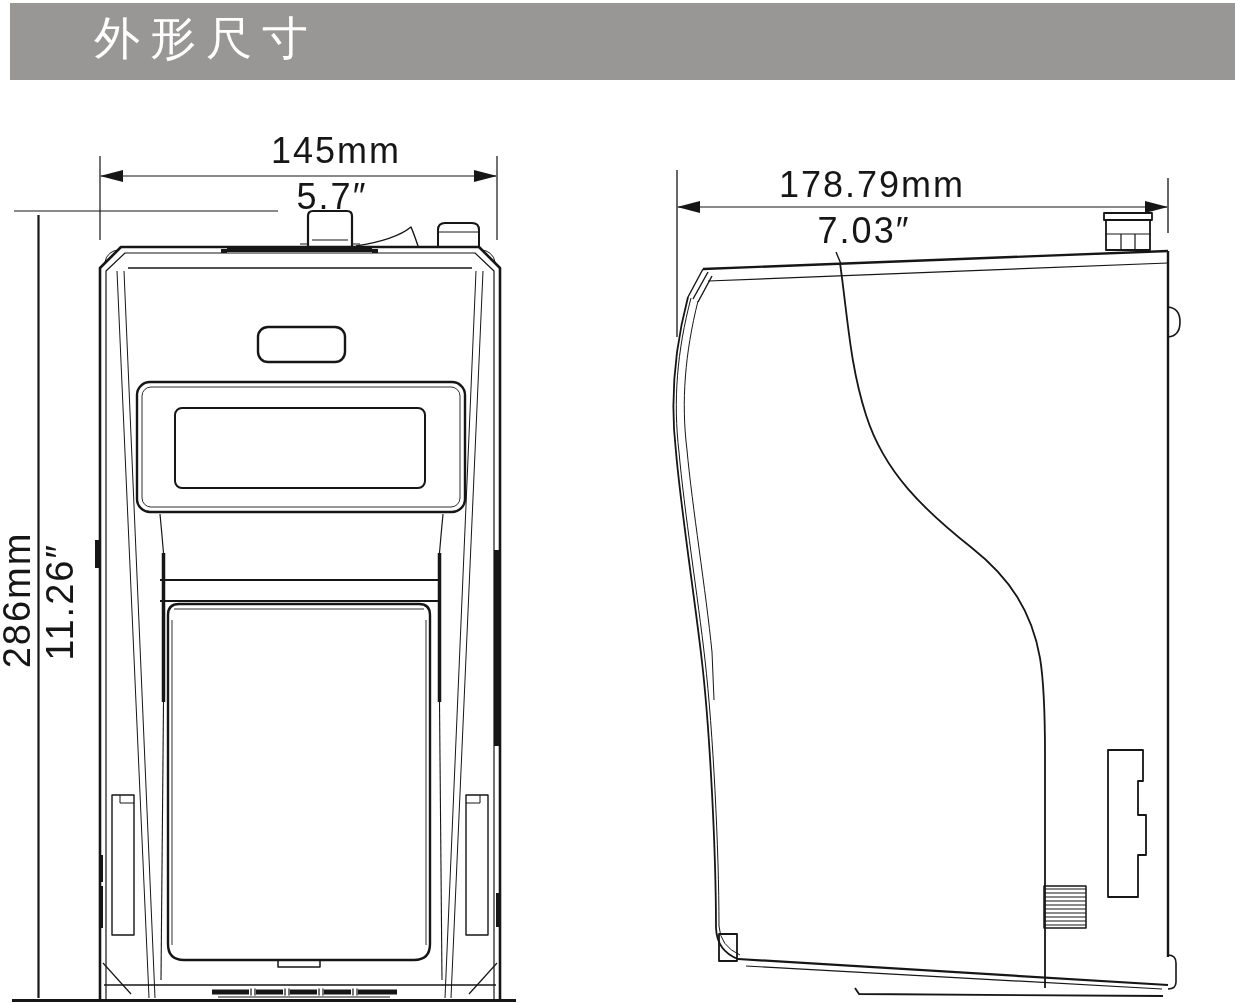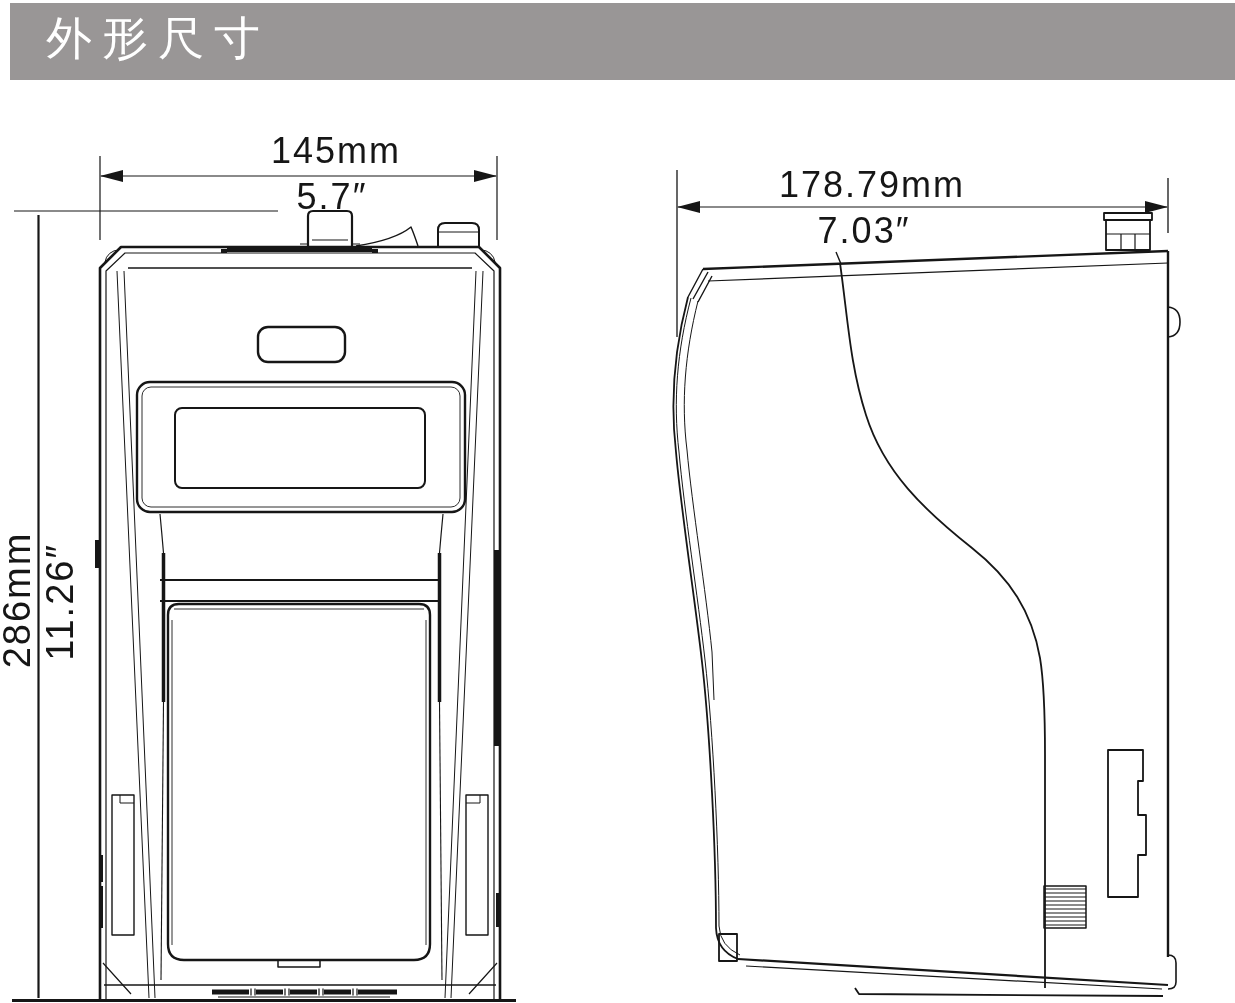--- a/index.html
+++ b/index.html
@@ -9,21 +9,21 @@
     background:#ffffff;
     overflow:hidden;
     font-family:"Liberation Sans", sans-serif;
   }
   .header-bar{
     position:absolute;left:10px;top:3px;
     width:1225px;height:77px;
     background:#999696;
     display:flex;align-items:center;
     box-sizing:border-box;
-    padding-left:36px;
+    padding-left:84px;
   }
   .header-bar span{
     font-family:"DejaVu Serif","Liberation Serif",serif;
     font-size:46px;
     letter-spacing:10px;
     color:#ffffff;
     margin-top:-6px;
   }
   svg{position:absolute;left:0;top:0;}
   svg text{

